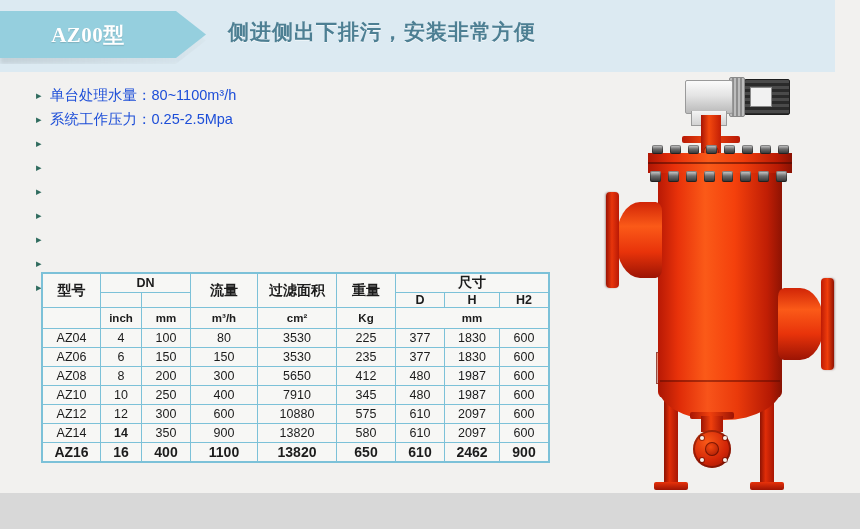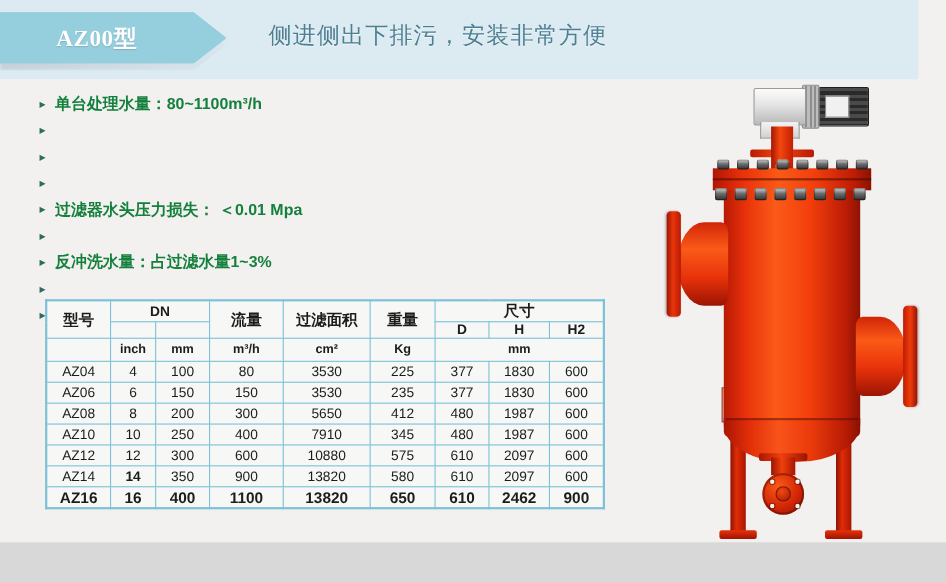--- a/index.html
+++ b/index.html
@@ -34,40 +34,40 @@
   }
   .tag-label{
     position:absolute;left:0;top:0;width:176px;height:47px;
     display:flex;align-items:center;justify-content:center;
     color:#ffffff;font-size:21px;font-weight:bold;
     font-family:"Liberation Serif","DejaVu Serif",serif;
     letter-spacing:.5px;
     text-shadow:0 1px 1px rgba(90,120,130,.35);
   }
   .subtitle{
-    position:absolute;left:244px;top:18px;
-    color:#4d7f93;font-size:21px;font-weight:normal;
+    position:absolute;left:228px;top:18px;
+    color:#4d7f93;font-size:21px;font-weight:bold;
     font-family:"Liberation Serif","DejaVu Serif",serif;
     letter-spacing:1px;
     text-shadow:0 1px 0 rgba(255,255,255,.6);
   }
 
   
   .spec-list{position:absolute;left:36px;top:84px;width:360px;}
   .spec-item{
     display:flex;align-items:flex-start;
     margin-bottom:2px;height:22px;
   }
   .bullet{
     width:10px;flex:0 0 10px;margin-top:6px;margin-right:4px;
     color:#2f6b5e;font-size:11px;line-height:10px;
   }
   .spec-text{
-    font-size:14.5px;color:#15803d;line-height:22px;
-    white-space:nowrap;font-weight:700;text-align:right;
+    font-size:14.5px;color:#1d4ed8;line-height:22px;
+    white-space:nowrap;font-weight:400;text-align:right;
   }
 
   
   .spec-table{
     position:absolute;left:41px;top:272px;
     border-collapse:collapse;
     border:2px solid #7cc1d8;
     background:#f7f7f5;
   }
   .spec-table td,.spec-table th{
@@ -265,37 +265,36 @@
     <div class="subtitle">侧进侧出下排污，安装非常方便</div>
   </div>
 
   <div class="spec-list">
     <div class="spec-item">
       <span class="bullet">▸</span>
       <span class="spec-text">单台处理水量：80~1100m³/h</span>
     </div>
     <div class="spec-item">
       <span class="bullet">▸</span>
-    </div>
-    <div class="spec-item">
-      <span class="bullet">▸</span>
-    </div>
-    <div class="spec-item">
-      <span class="bullet">▸</span>
-    </div>
-    <div class="spec-item">
-      <span class="bullet">▸</span>
-      <span class="spec-text">过滤器水头压力损失： ＜0.01 Mpa</span>
-    </div>
-    <div class="spec-item">
-      <span class="bullet">▸</span>
-    </div>
-    <div class="spec-item">
-      <span class="bullet">▸</span>
-      <span class="spec-text">反冲洗水量：占过滤水量1~3%</span>
+      <span class="spec-text">系统工作压力：0.25-2.5Mpa</span>
+    </div>
+    <div class="spec-item">
+      <span class="bullet">▸</span>
+    </div>
+    <div class="spec-item">
+      <span class="bullet">▸</span>
+    </div>
+    <div class="spec-item">
+      <span class="bullet">▸</span>
+    </div>
+    <div class="spec-item">
+      <span class="bullet">▸</span>
+    </div>
+    <div class="spec-item">
+      <span class="bullet">▸</span>
     </div>
     <div class="spec-item">
       <span class="bullet">▸</span>
     </div>
     <div class="spec-item">
       <span class="bullet">▸</span>
       <span class="spec-text">额定操作电压：三相、380v、220v、50Hz</span>
     </div>
   </div>
 

